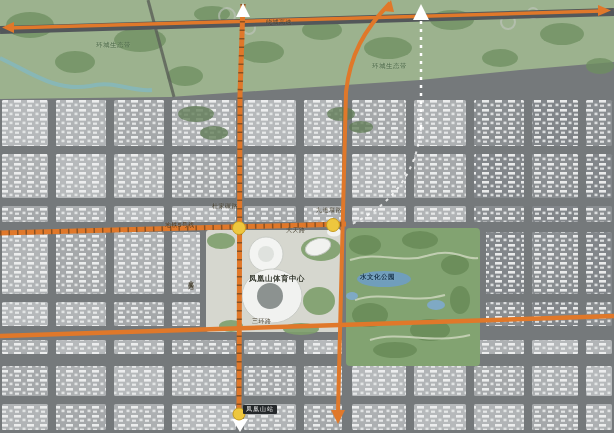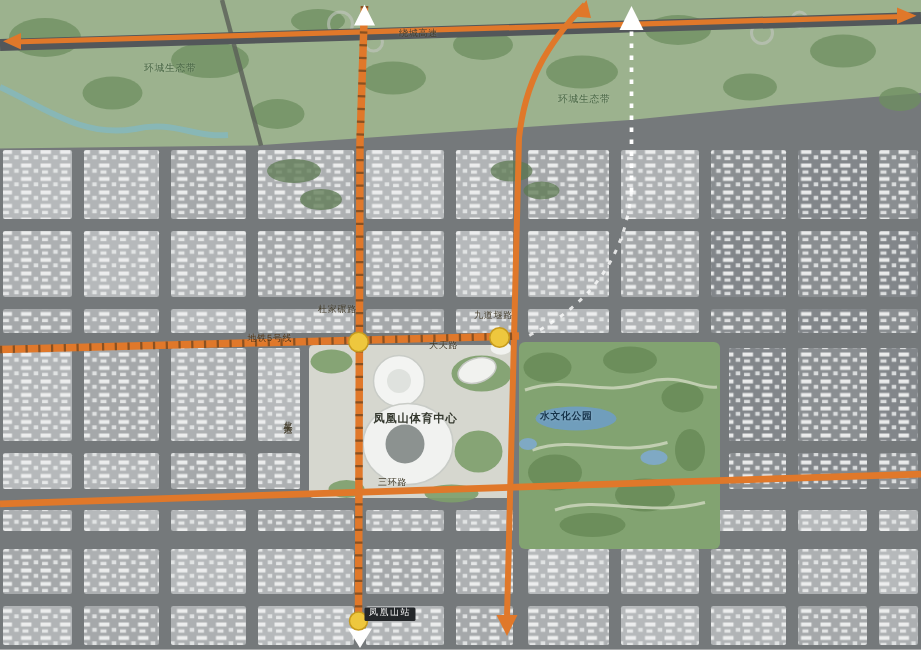--- a/index.html
+++ b/index.html
@@ -1,17 +1,17 @@
 <!DOCTYPE html>
 <html><head>
 <meta charset="utf-8">
 <style>
   html,body{margin:0;padding:0;background:#9ea2a4;}
   .stage{position:relative;width:614px;height:433px;overflow:hidden;
-         background:#ffffff;font-family:"Liberation Sans","DejaVu Sans",sans-serif;}
+         background:#eab308;font-family:"Liberation Sans","DejaVu Sans",sans-serif;}
   .stage svg{position:absolute;left:0;top:0;}
   .lbl{position:absolute;white-space:nowrap;color:#433d2c;
        text-shadow:0 0 2px rgba(255,255,255,.25);letter-spacing:.5px;}
   .lbl.green{color:#46604338;color:#4a6746;}
   .lbl.tiny{font-size:6px;}
   .lbl.s7{font-size:6.5px;}
   .lbl.s8{font-size:7.5px;font-weight:bold;color:#34382e;}
   .lbl.vert{writing-mode:vertical-rl;letter-spacing:1px;}
   .lbl.onwater{color:#14324a;font-weight:bold;}
   .chip{position:absolute;background:#24272a;color:#f2f2f2;font-size:6px;

